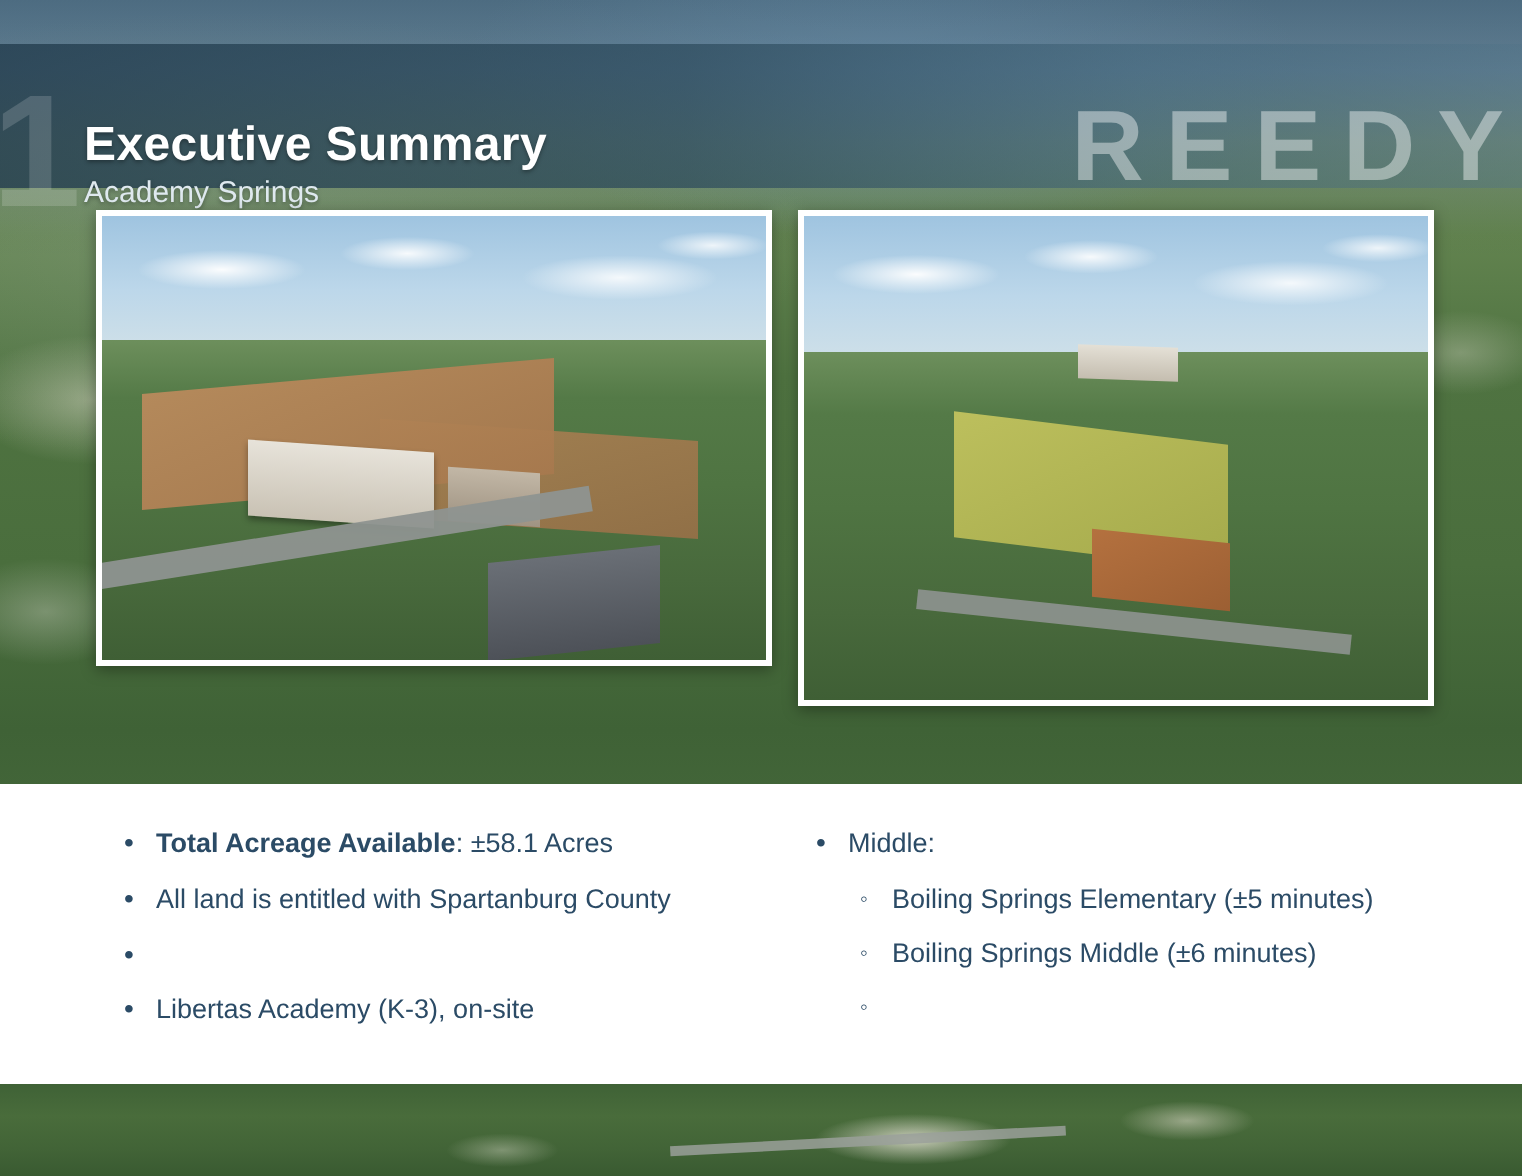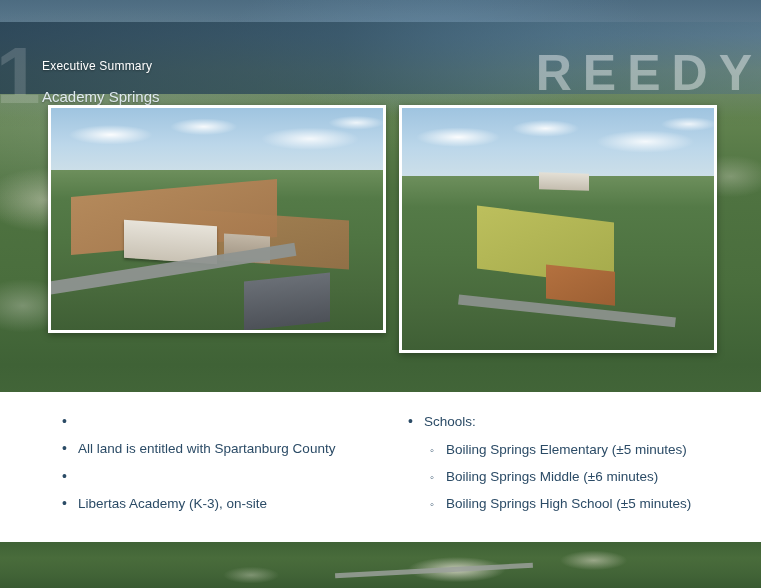--- a/index.html
+++ b/index.html
@@ -64,22 +64,22 @@
     left: 0;
     top: 22px;
     width: 761px;
     height: 72px;
     background: linear-gradient(90deg, rgba(36,62,79,.82) 0%, rgba(44,74,92,.72) 45%, rgba(63,99,120,.55) 75%, rgba(80,115,135,.42) 100%);
   }
   .header-title {
     position: absolute;
     left: 42px;
     top: 37px;
-    font-size: 12px;
-    font-weight: normal;
+    font-size: 24px;
+    font-weight: bold;
     color: #ffffff;
     letter-spacing: .2px;
     text-shadow: 0 1px 2px rgba(0,0,0,.35);
   }
   .header-sub {
     position: absolute;
     left: 42px;
     top: 66px;
     font-size: 15px;
     color: #dfe9ef;
@@ -346,20 +346,21 @@
     <div class="ph-field2"></div>
     <div class="ph-road"></div>
   </div>
 
   <div class="content-panel">
 
     <div class="bullets col-left">
 
       <div class="bullet-row">
         <span class="bullet-mark">•</span>
+        <span class="bullet-text"><span class="b">Total Acreage Available</span><span>: ±58.1 Acres</span></span>
       </div>
 
       <div class="bullet-row">
         <span class="bullet-mark">•</span>
         <span class="bullet-text">All land is entitled with Spartanburg County</span>
       </div>
 
       <div class="bullet-row">
         <span class="bullet-mark">•</span>
       </div>
@@ -368,36 +369,35 @@
         <span class="bullet-mark">•</span>
         <span class="bullet-text">Libertas Academy (K-3), on-site</span>
       </div>
 
     </div>
 
     <div class="bullets col-right">
 
       <div class="bullet-row">
         <span class="bullet-mark">•</span>
-        <span class="bullet-text b">Schools:</span>
+        <span class="bullet-text b">Middle:</span>
       </div>
 
       <div class="bullet-row sub sub-indent">
         <span class="bullet-mark hollow">◦</span>
         <span class="bullet-text">Boiling Springs Elementary (±5 minutes)</span>
       </div>
 
       <div class="bullet-row sub sub-indent">
         <span class="bullet-mark hollow">◦</span>
         <span class="bullet-text">Boiling Springs Middle (±6 minutes)</span>
       </div>
 
       <div class="bullet-row sub sub-indent">
         <span class="bullet-mark hollow">◦</span>
-        <span class="bullet-text">Boiling Springs High School (±5 minutes)</span>
       </div>
 
     </div>
 
   </div>
 
   <div class="bottom-strip">
     <div class="strip-road"></div>
   </div>
 

